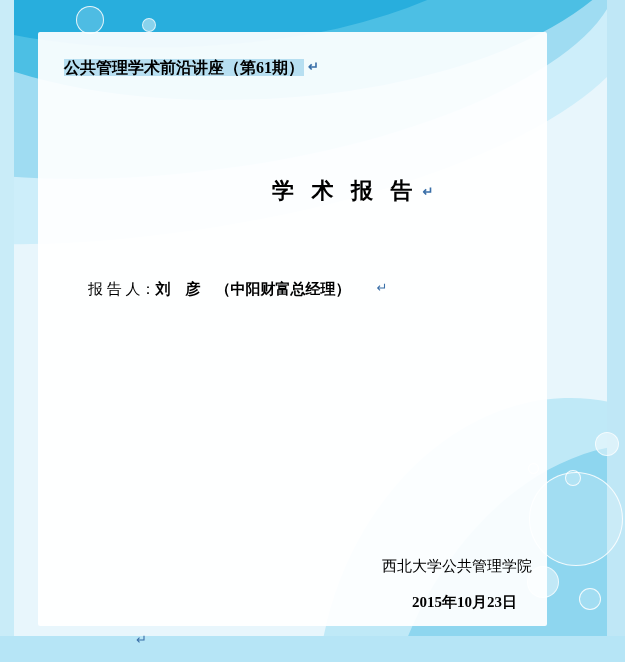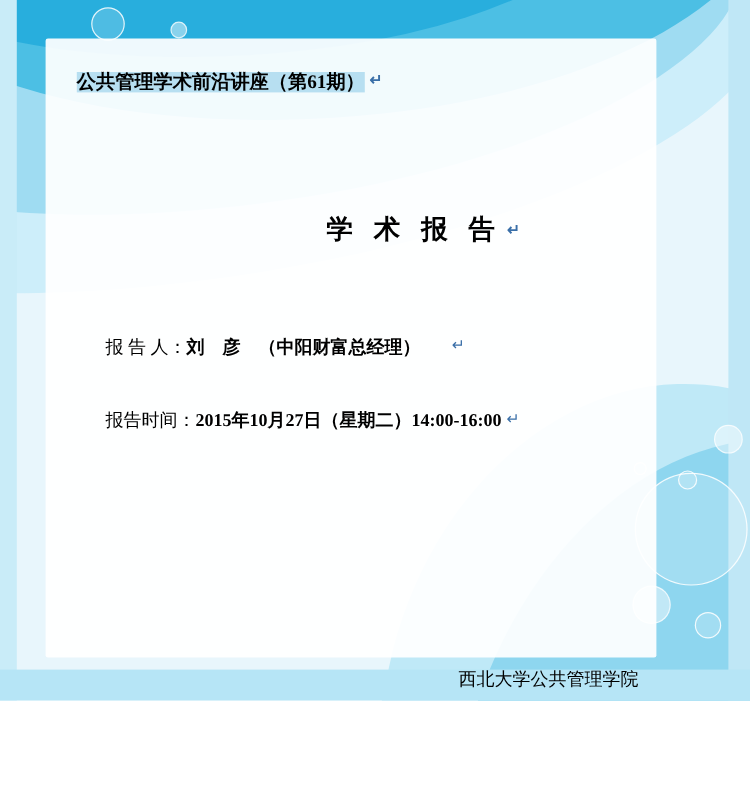--- a/index.html
+++ b/index.html
@@ -3,21 +3,21 @@
 <meta charset="utf-8">
 <style>
   html, body {
     margin: 0;
     padding: 0;
     background: #ffffff;
   }
   #page {
     position: relative;
     width: 625px;
-    height: 584px;
+    height: 662px;
     overflow: hidden;
     background: #ffffff;
     font-family: "Liberation Serif", serif;
   }
   
   .bg-layer {
     position: absolute;
     inset: 0;
     overflow: hidden;
   }
@@ -215,29 +215,29 @@
 
     <div class="line title" style="left:243px; top:176px;margin-left:29px;">
       <span>学 术 报 告</span><span class="pilcrow">↵</span>
     </div>
 
 
     <div class="line body-line" style="left:88px; top:280px;">
       <span>报 告 人：</span><b>刘　彦　（中阳财富总经理）</b><span class="pilcrow" style="margin-left:26px;">↵</span>
     </div>
 
-    <div class="line body-line" style="left:88px; top:341px;">
-      <span>报告时间：</span><b>2015年10月27日（星期二）14:00-16:00</b><span class="pilcrow">↵</span>
-    </div>
 
 
 
     <div class="line sign" style="left:382px; top:557px;">
       <span>西北大学公共管理学院</span>
     </div>
 
+    <div class="line sign" style="left:412px; top:593px; font-weight:bold;">
+      <span>2015年10月23日</span>
+    </div>
 
     <div class="line" style="left:132px; top:632px;">
       <span class="pilcrow">↵</span>
     </div>
 
   </div>
 </div>
 
 </body></html>

